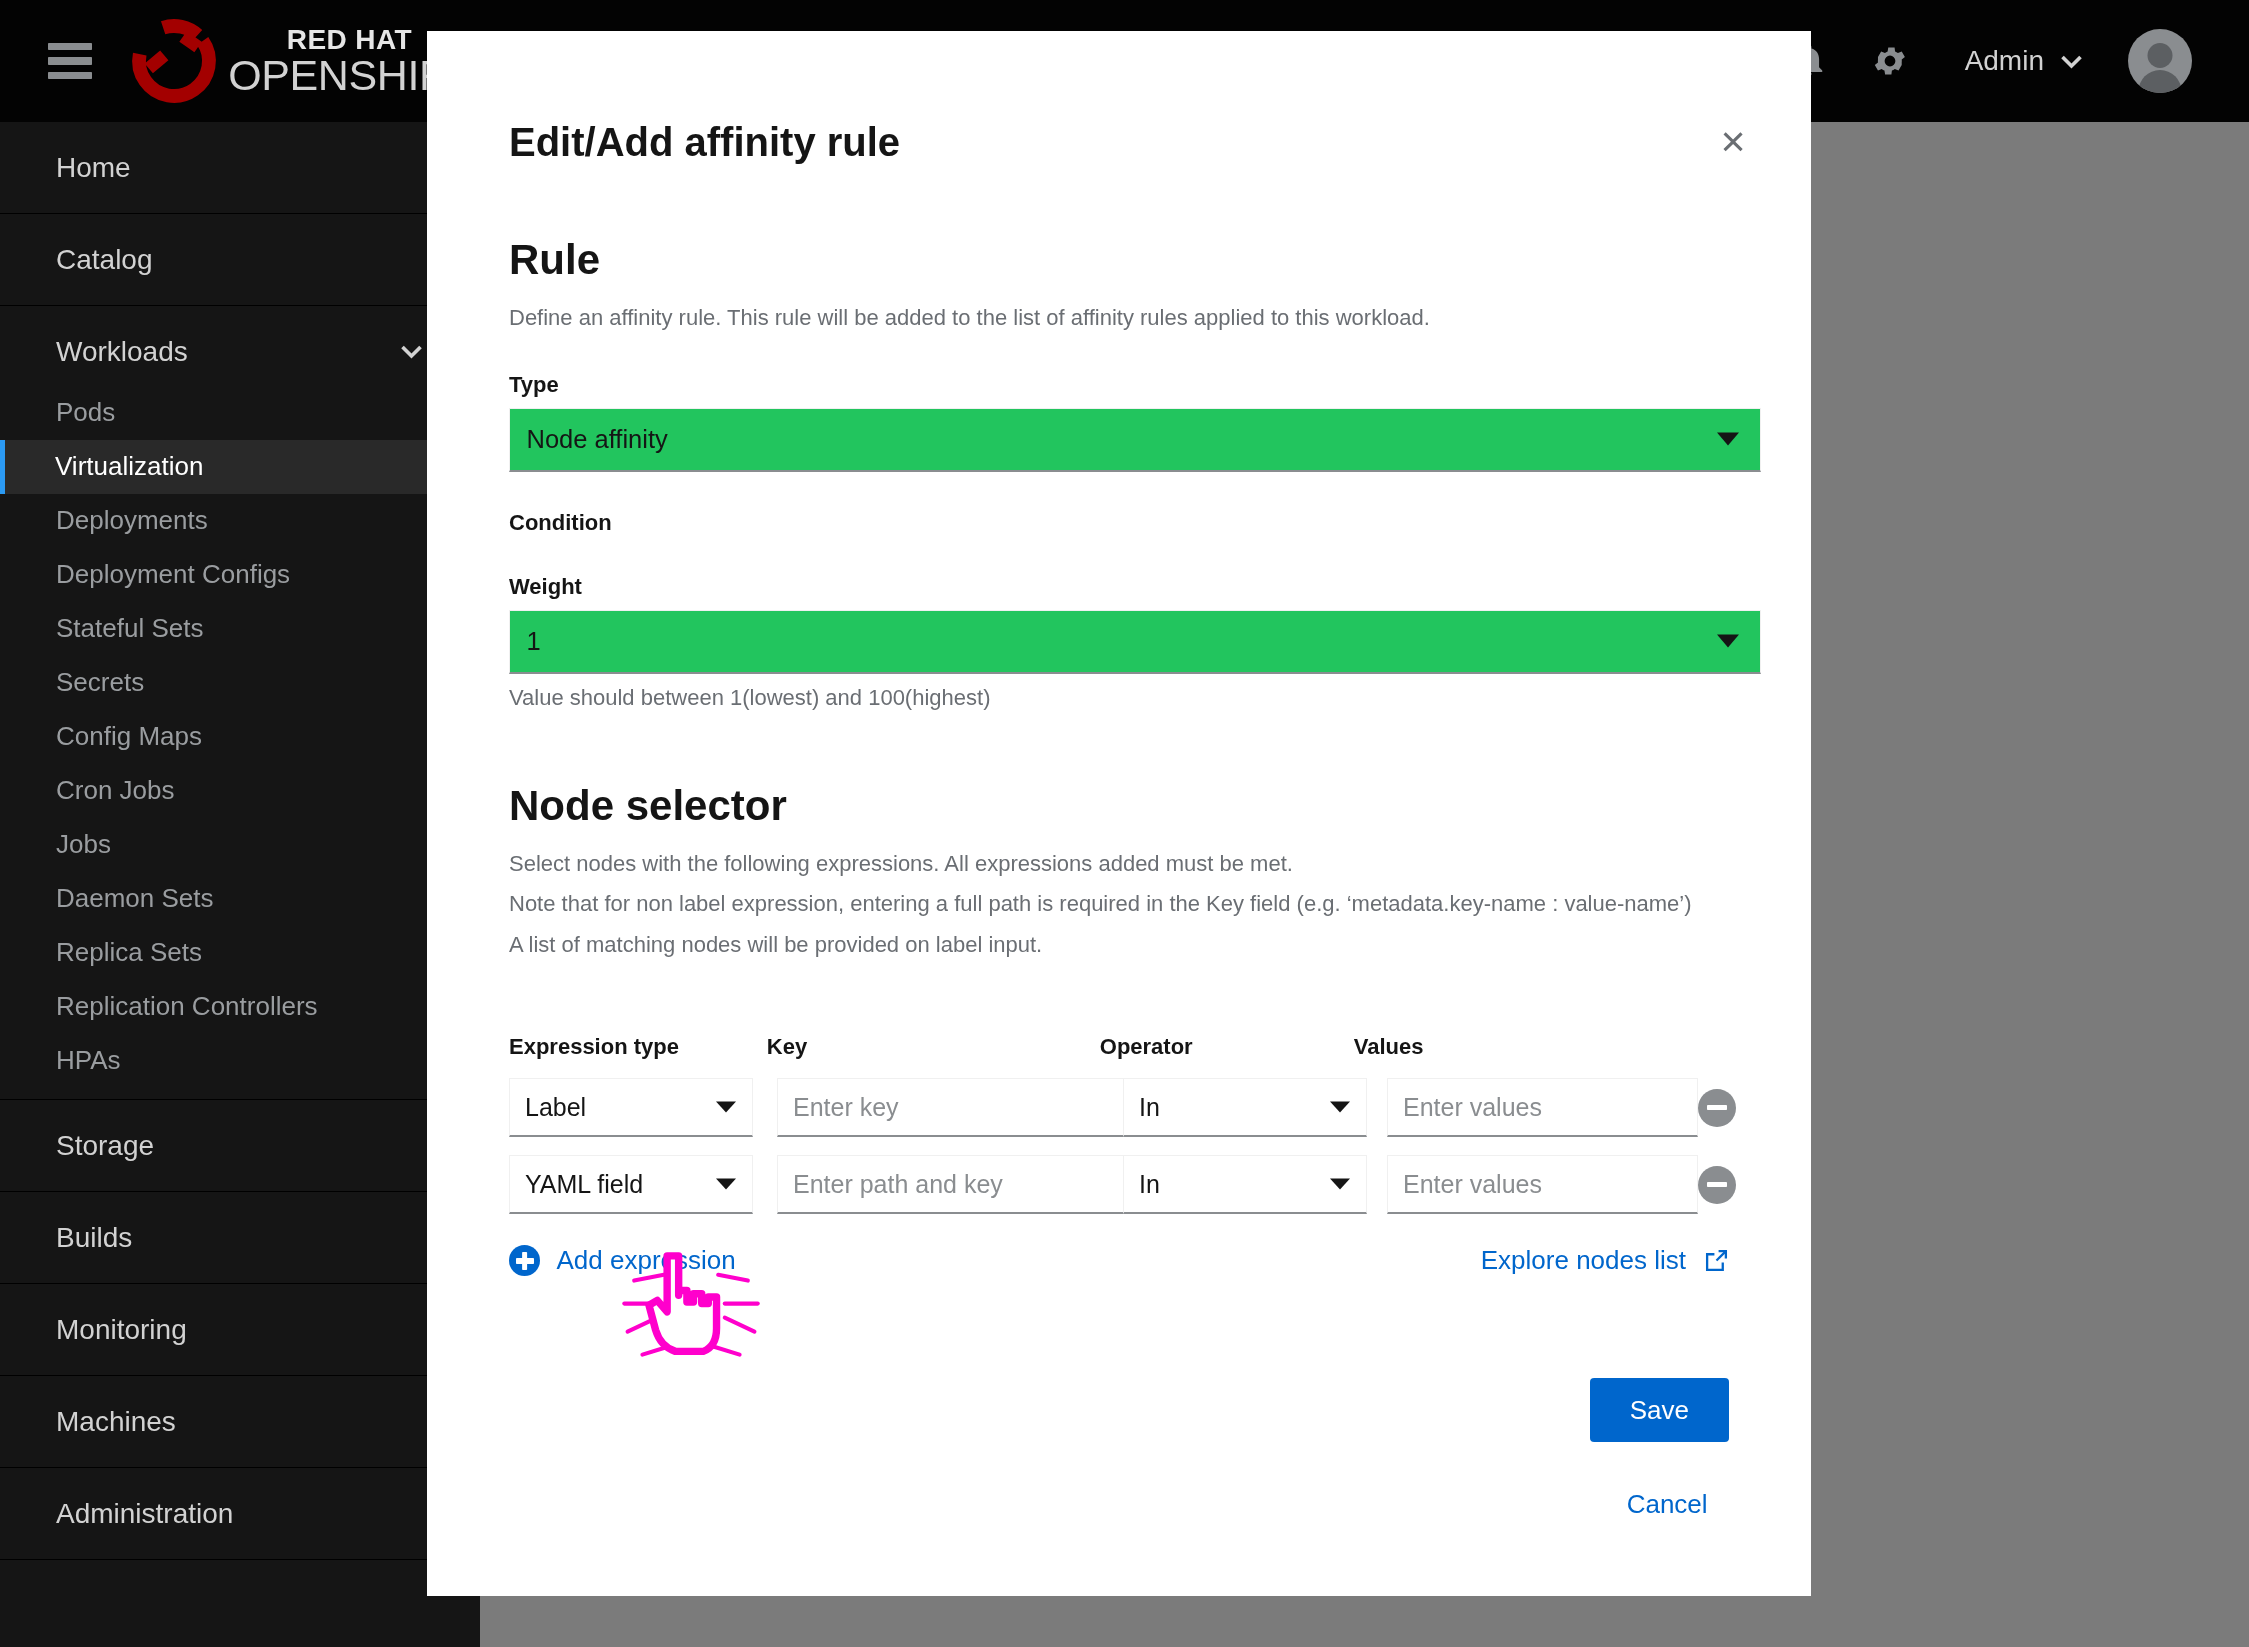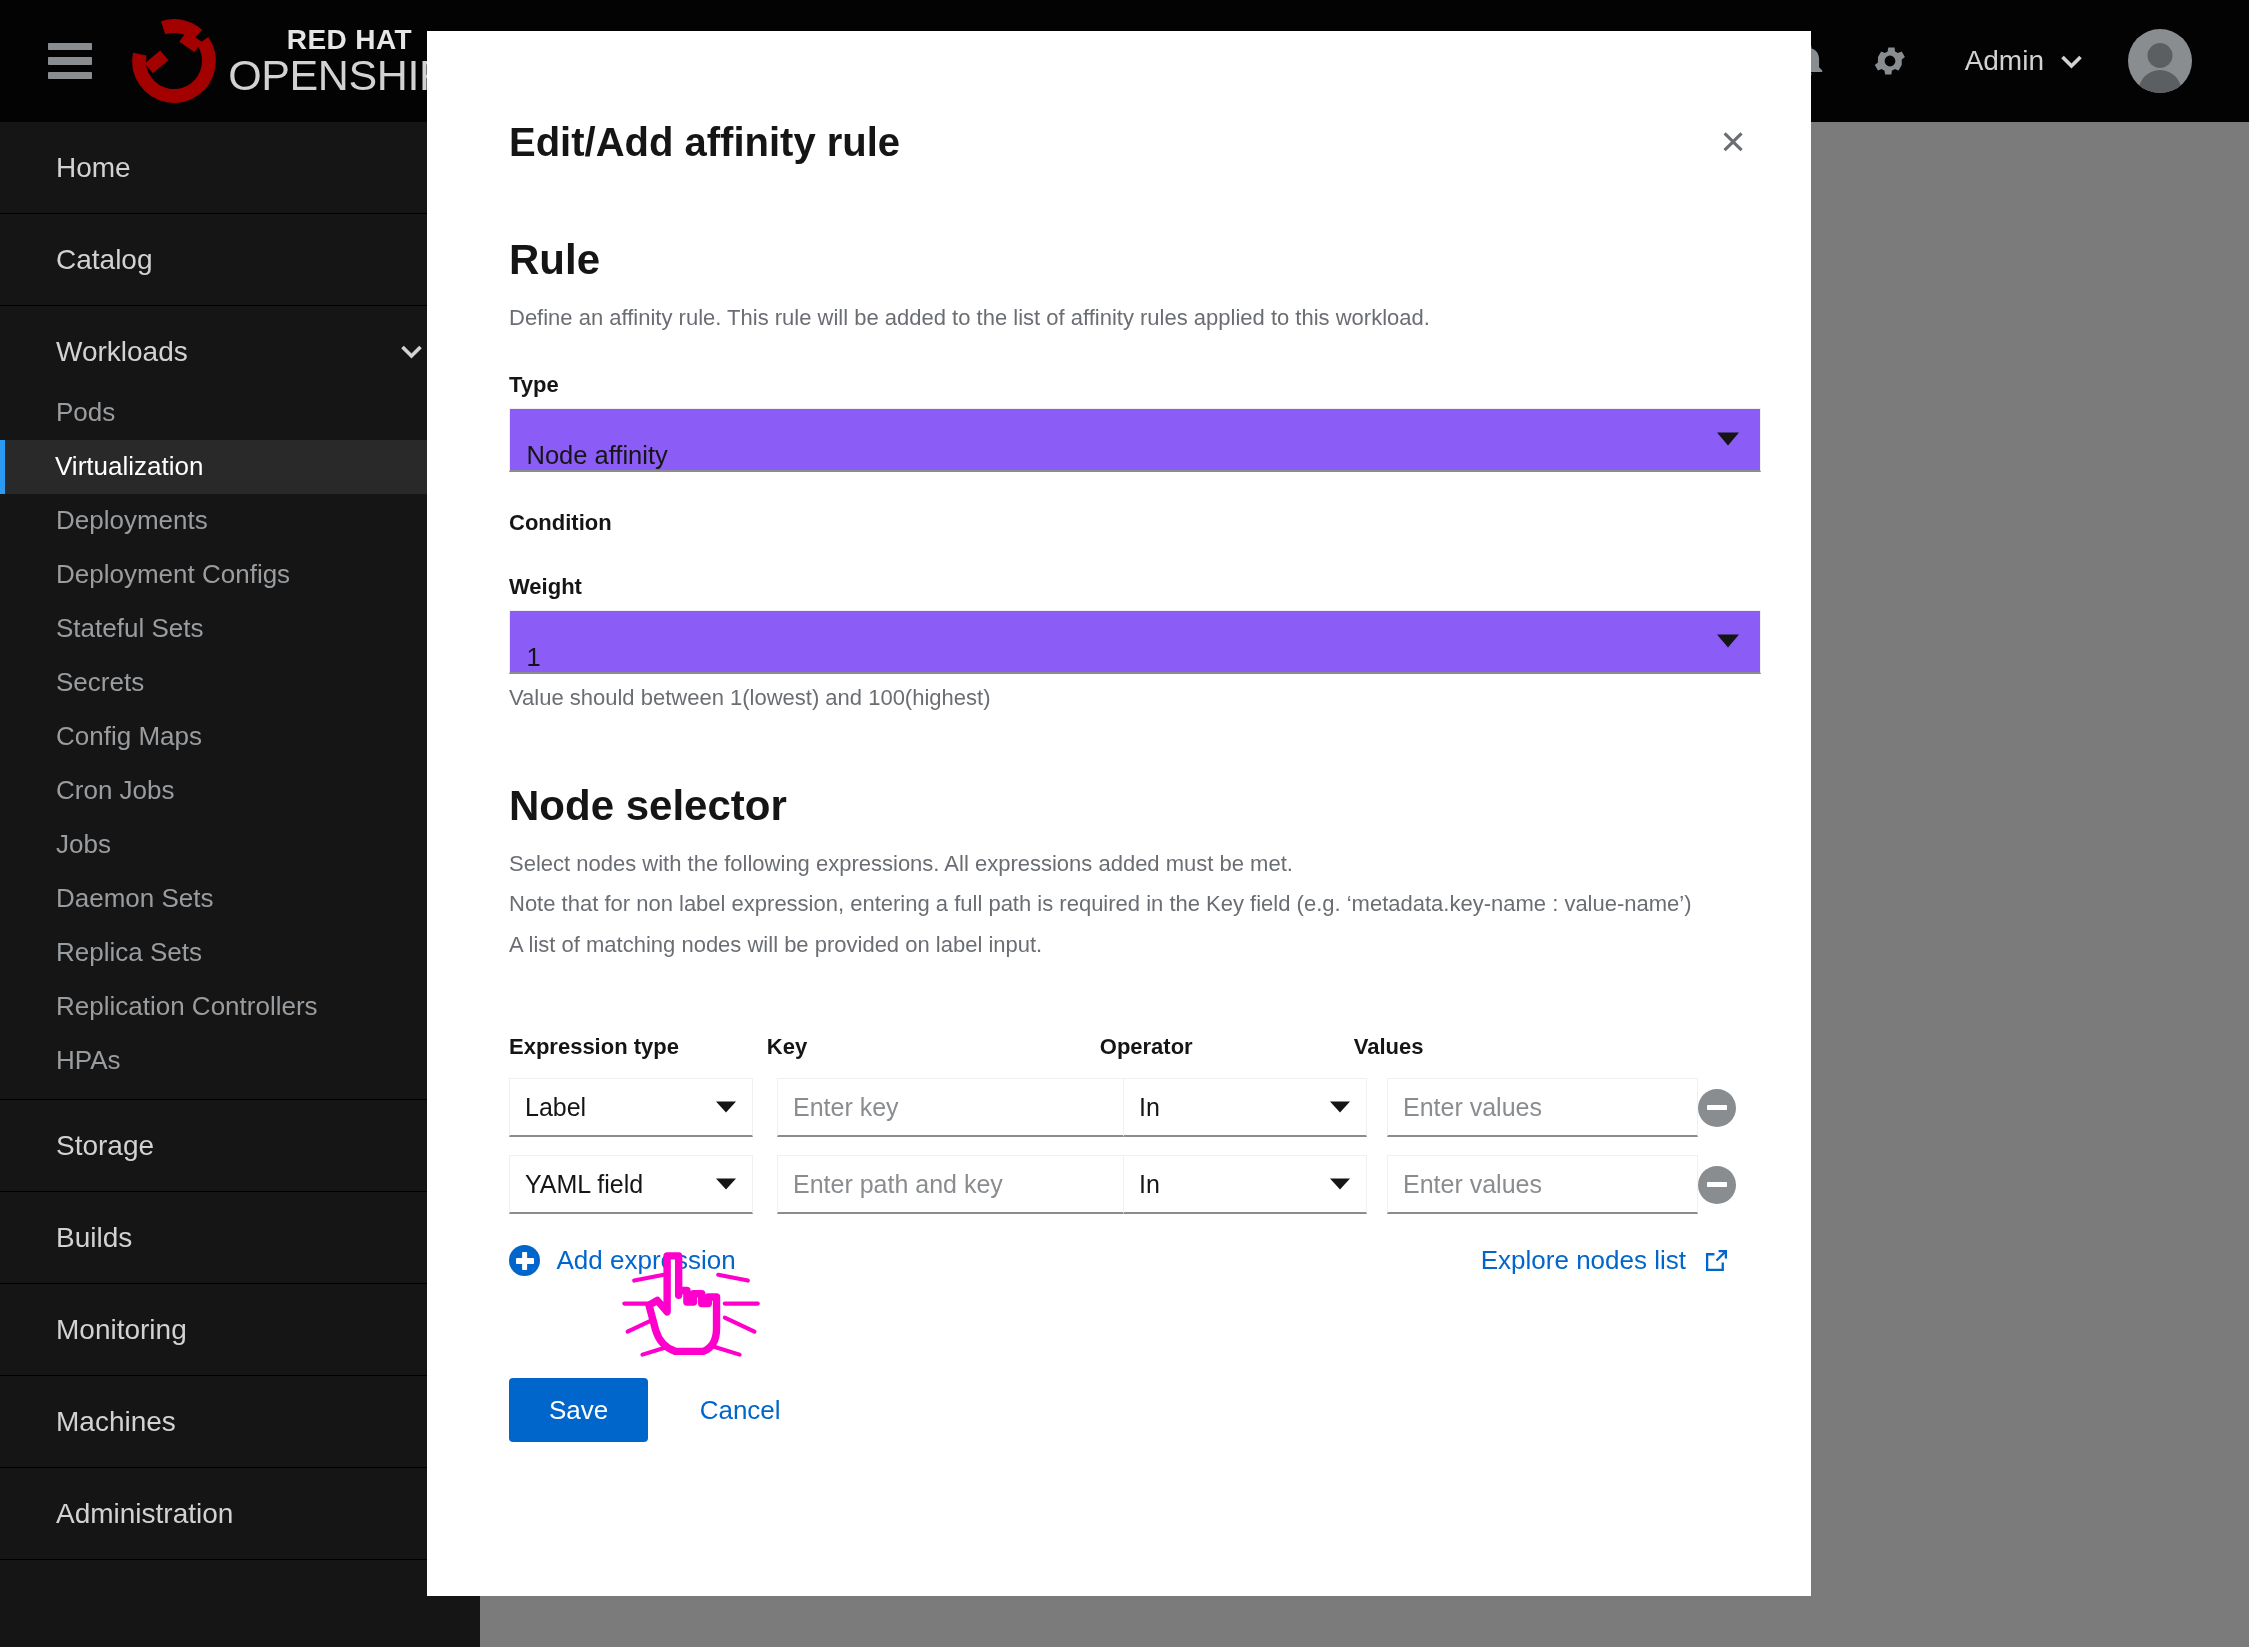--- a/index.html
+++ b/index.html
@@ -126,24 +126,24 @@
   }
   .helper.tight { margin-top: 8.2px; }
 
   .field-label {
     margin-top: 38px; margin-bottom: 10px;
     font-size: 22px; font-weight: bold; color: #151515;
   }
   .select-box {
     position: relative;
     width: 1252px; height: 64px;
-    background: #8b5cf6;
+    background: #22c55e;
     border: 0.8px solid #f0f0f0;
     border-bottom: 2.5px solid #8a8d90;
-    display: flex; align-items: flex-end;
+    display: flex; align-items: center;
     padding: 0 16.5px;
     font-size: 25.5px; color: #151515;
     cursor: pointer;
   }
   .caret {
     position: absolute; right: 21.4px; top: 50%; transform: translateY(-50%);
     width: 0; height: 0;
     border-left: 11.5px solid transparent;
     border-right: 11.5px solid transparent;
     border-top: 13px solid #151515;
@@ -218,21 +218,21 @@
   .plus-circle::before { width: 18px; height: 5.8px; }
   .plus-circle::after  { width: 5.8px; height: 18px; }
 
   .explore-link {
     display: flex; align-items: center; gap: 18px;
     color: #0066cc; font-size: 26px; cursor: pointer;
   }
   .ext-icon { width: 25px; height: 25px; fill:none; stroke:#0066cc; stroke-width:2.2; }
 
   
-  .footer-btns { display: flex; align-items: flex-end; gap: 30px; margin-top: 102px; }
+  .footer-btns { display: flex; align-items: flex-end; gap: 30px; margin-top: 102px; flex-direction: column; }
   .btn-save {
     background: #0066cc; color: #fff;
     font-size: 26px; padding: 16.5px 40px;
     border: none; border-radius: 4.1px; cursor: pointer;
     font-family: inherit;
   }
   .btn-cancel {
     background: none; border: none;
     color: #0066cc; font-size: 26px; cursor: pointer;
     padding: 16.5px 21.4px; font-family: inherit;

